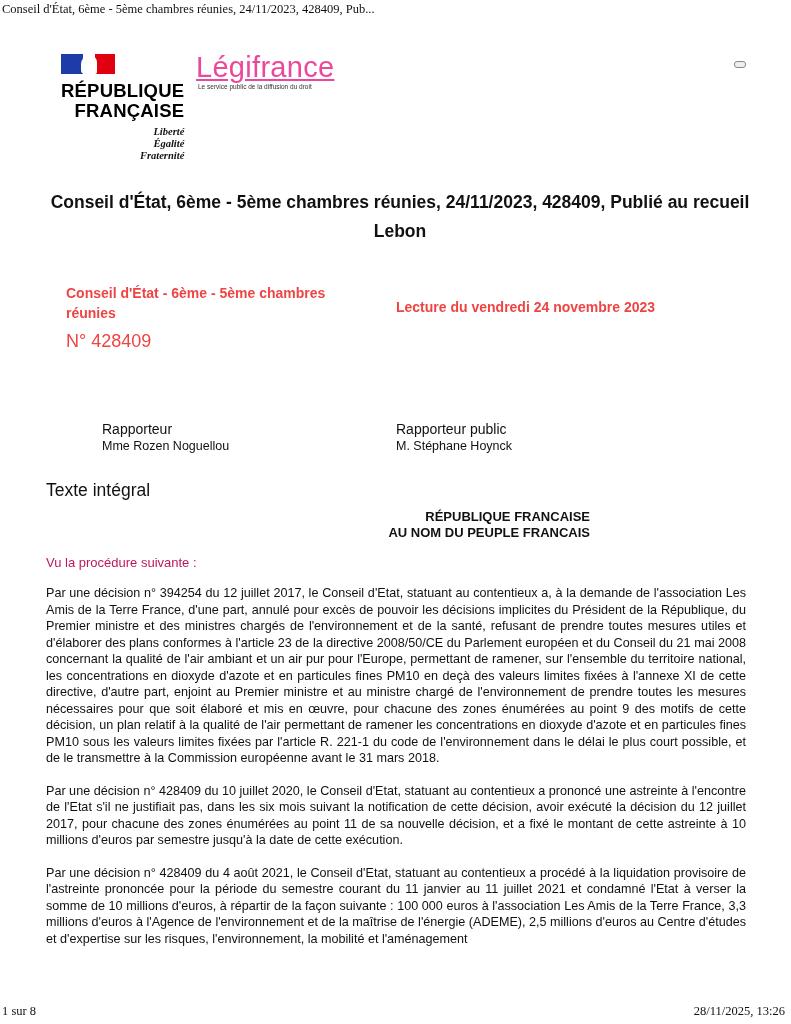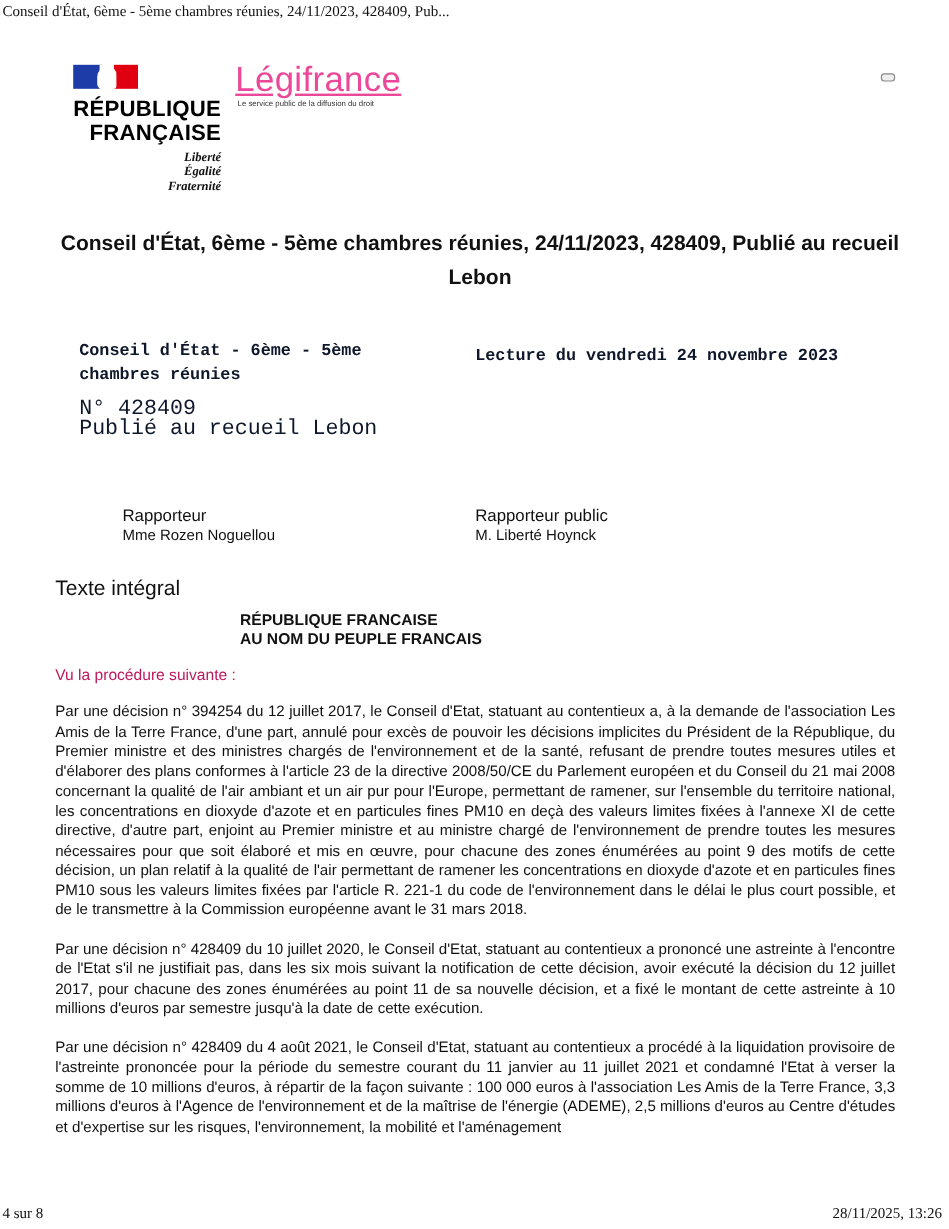--- a/index.html
+++ b/index.html
@@ -31,39 +31,39 @@
   .legifrance .tagline { font-family: "Liberation Sans", sans-serif; font-size: 6.5px; color: #333;
     margin-top: -1px; margin-left: 2px; }
 
   .pill-button { position: absolute; left: 734px; top: 61px; width: 10px; height: 5px;
     border: 1px solid #888; border-radius: 3px; background: #eee; }
 
   .doc-title { position: absolute; left: 40px; width: 720px; top: 188px;
     font-family: "Liberation Sans", sans-serif; font-weight: bold; font-size: 17.5px;
     line-height: 29px; text-align: center; color: #111; }
 
-  .meta { position: absolute; font-family: Liberation Mono, monospace; color: #0f172a; }
+  .meta { position: absolute; font-family: Liberation Sans, sans-serif; color: #ef4444; }
   .meta-left { left: 66px; top: 283px; width: 300px; }
-  .meta-right { left: 396px; top: 287px; width: 340px; }
+  .meta-right { left: 396px; top: 297px; width: 340px; }
   .meta .juri { font-weight: bold; font-size: 14px; line-height: 20px; }
   .meta .small { font-size: 18px; line-height: 16.5px; }
   .meta .block { margin-top: 10px; }
 
   .rapp { position: absolute; font-family: "Liberation Sans", sans-serif; color: #111; }
   .rapp .role { font-size: 14px; line-height: 18px; }
   .rapp .person { font-size: 12.5px; line-height: 17px; }
   .rapp-left { left: 66px; top: 420px; margin-left: 36px; }
   .rapp-right { left: 396px; top: 420px; }
 
   .texte-integral { position: absolute; left: 46px; top: 480px;
     font-family: "Liberation Sans", sans-serif; font-size: 17.5px; color: #111; }
 
   .republique-header { position: absolute; left: 200px; width: 390px; top: 509px;
     font-family: "Liberation Sans", sans-serif; font-weight: bold; font-size: 13px; line-height: 15.5px;
-    text-align: left; color: #111; }
+    text-align: right; color: #111; }
 
   .vu { position: absolute; left: 46px; top: 555px; font-family: "Liberation Sans", sans-serif;
     font-size: 13px; color: #be185d; }
 
   .body-text { position: absolute; left: 46px; width: 700px; top: 585px;
     font-family: "Liberation Sans", sans-serif; font-size: 12.6px; line-height: 16.5px;
     text-align: justify; color: #111; }
   .body-text p { margin: 0 0 16px 0; }
 </style>
 </head>
@@ -97,49 +97,48 @@
 </div>
 
 <div class="pill-button"></div>
 
 <h1 class="doc-title" style="margin:0;">Conseil d'État, 6ème - 5ème chambres réunies, 24/11/2023, 428409, Publié au recueil Lebon</h1>
 
 <div class="meta meta-left">
   <div class="juri">Conseil d'État - 6ème - 5ème chambres réunies</div>
   <div class="block small">
     <div>N° 428409</div>
-    <div>Publié au recueil Lebon</div>
   </div>
 </div>
 
 <div class="meta meta-right">
   <div class="juri">Lecture du vendredi 24 novembre 2023</div>
 </div>
 
 <div class="rapp rapp-left">
   <div class="role">Rapporteur</div>
   <div class="person">Mme Rozen Noguellou</div>
 </div>
 
 <div class="rapp rapp-right">
   <div class="role">Rapporteur public</div>
-  <div class="person">M. Liberté Hoynck</div>
+  <div class="person">M. Stéphane Hoynck</div>
 </div>
 
 <h2 class="texte-integral" style="margin:0;font-weight:normal;">Texte intégral</h2>
 
 <div class="republique-header">
   <div>RÉPUBLIQUE FRANCAISE</div>
   <div>AU NOM DU PEUPLE FRANCAIS</div>
 </div>
 
 <div class="vu">Vu la procédure suivante :</div>
 
 <div class="body-text">
   <p>Par une décision n° 394254 du 12 juillet 2017, le Conseil d'Etat, statuant au contentieux a, à la demande de l'association Les Amis de la Terre France, d'une part, annulé pour excès de pouvoir les décisions implicites du Président de la République, du Premier ministre et des ministres chargés de l'environnement et de la santé, refusant de prendre toutes mesures utiles et d'élaborer des plans conformes à l'article 23 de la directive 2008/50/CE du Parlement européen et du Conseil du 21 mai 2008 concernant la qualité de l'air ambiant et un air pur pour l'Europe, permettant de ramener, sur l'ensemble du territoire national, les concentrations en dioxyde d'azote et en particules fines PM10 en deçà des valeurs limites fixées à l'annexe XI de cette directive, d'autre part, enjoint au Premier ministre et au ministre chargé de l'environnement de prendre toutes les mesures nécessaires pour que soit élaboré et mis en œuvre, pour chacune des zones énumérées au point 9 des motifs de cette décision, un plan relatif à la qualité de l'air permettant de ramener les concentrations en dioxyde d'azote et en particules fines PM10 sous les valeurs limites fixées par l'article R. 221-1 du code de l'environnement dans le délai le plus court possible, et de le transmettre à la Commission européenne avant le 31 mars 2018.</p>
   <p>Par une décision n° 428409 du 10 juillet 2020, le Conseil d'Etat, statuant au contentieux a prononcé une astreinte à l'encontre de l'Etat s'il ne justifiait pas, dans les six mois suivant la notification de cette décision, avoir exécuté la décision du 12 juillet 2017, pour chacune des zones énumérées au point 11 de sa nouvelle décision, et a fixé le montant de cette astreinte à 10 millions d'euros par semestre jusqu'à la date de cette exécution.</p>
   <p>Par une décision n° 428409 du 4 août 2021, le Conseil d'Etat, statuant au contentieux a procédé à la liquidation provisoire de l'astreinte prononcée pour la période du semestre courant du 11 janvier au 11 juillet 2021 et condamné l'Etat à verser la somme de 10 millions d'euros, à répartir de la façon suivante : 100 000 euros à l'association Les Amis de la Terre France, 3,3 millions d'euros à l'Agence de l'environnement et de la maîtrise de l'énergie (ADEME), 2,5 millions d'euros au Centre d'études et d'expertise sur les risques, l'environnement, la mobilité et l'aménagement</p>
 </div>
 
 <div class="print-footer">
-  <span class="left">4 sur 8</span>
+  <span class="left">1 sur 8</span>
   <span class="right">28/11/2025, 13:26</span>
 </div>
 
 </body></html>

